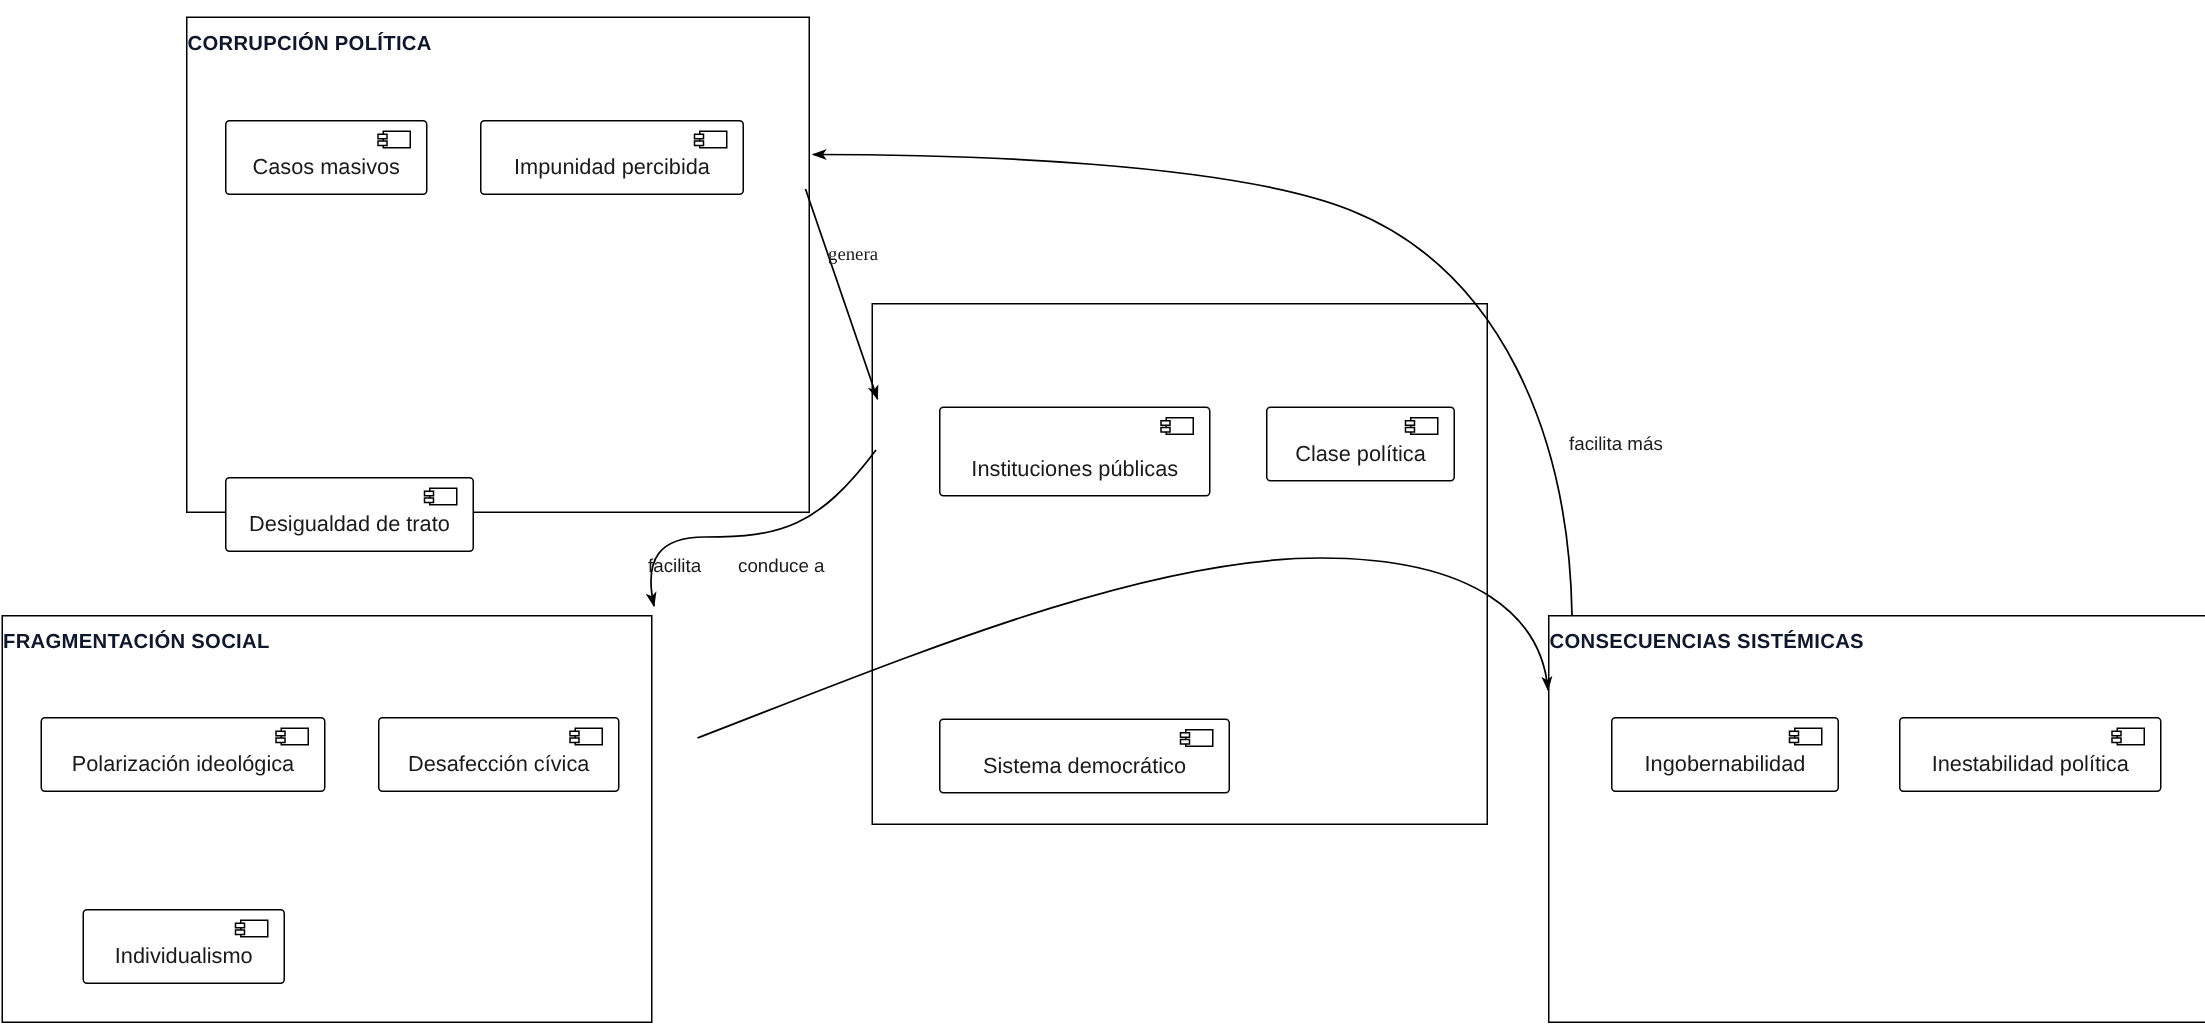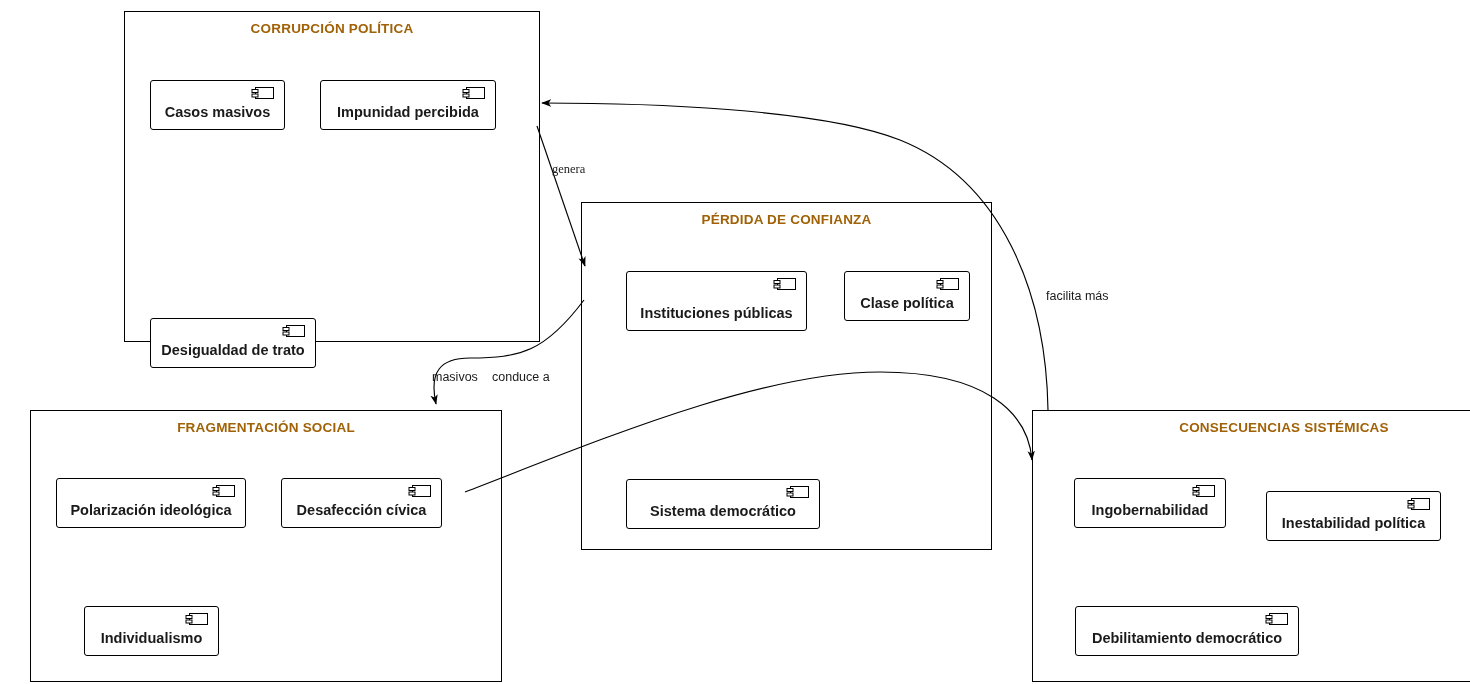--- a/index.html
+++ b/index.html
@@ -30,33 +30,31 @@
     position: absolute;
     box-sizing: border-box;
     border: 1.3px solid #000000;
     background: transparent;
   }
   .package-title {
     position: absolute;
     left: 0;
     right: 0;
     top: 9px;
-    text-align: center;
     font-size: 13.5px;
     font-weight: bold;
     letter-spacing: 0.2px;
-    color: #a16207;
+    color: #0f172a;
   }
   .component {
     position: absolute;
     box-sizing: border-box;
     border: 1.2px solid #000000;
     border-radius: 3px;
     background: #ffffff;
-    font-weight: bold;
   }
   .component-label {
     position: absolute;
     left: 0;
     right: 0;
     bottom: 9px;
     text-align: center;
     font-size: 14.5px;
     color: #1a1a1a;
     white-space: nowrap;
@@ -117,21 +115,20 @@
         <div class="component" style="left: 25px; top: 259px; width: 166px; height: 50px; margin-top: 47px;">
           <svg class="component-icon" viewBox="0 0 24 14">
             <rect x="4.5" y="1.5" width="18" height="11" fill="#ffffff" stroke="#000000" stroke-width="1"></rect>
             <rect x="1" y="3.5" width="6" height="3" fill="#ffffff" stroke="#000000" stroke-width="1"></rect>
             <rect x="1" y="8" width="6" height="3" fill="#ffffff" stroke="#000000" stroke-width="1"></rect>
           </svg>
           <div class="component-label">Desigualdad de trato</div>
         </div>
       </div>
       <div class="package" style="left: 581px; top: 202px; width: 411px; height: 348px;">
-        <div class="package-title">PÉRDIDA DE CONFIANZA</div>
         <div class="component" style="left: 44px; top: 68px; width: 181px; height: 60px;">
           <svg class="component-icon" viewBox="0 0 24 14">
             <rect x="4.5" y="1.5" width="18" height="11" fill="#ffffff" stroke="#000000" stroke-width="1"></rect>
             <rect x="1" y="3.5" width="6" height="3" fill="#ffffff" stroke="#000000" stroke-width="1"></rect>
             <rect x="1" y="8" width="6" height="3" fill="#ffffff" stroke="#000000" stroke-width="1"></rect>
           </svg>
           <div class="component-label">Instituciones públicas</div>
         </div>
         <div class="component" style="left: 262px; top: 68px; width: 126px; height: 50px;">
           <svg class="component-icon" viewBox="0 0 24 14">
@@ -143,21 +140,21 @@
         </div>
         <div class="component" style="left: 44px; top: 276px; width: 194px; height: 50px;">
           <svg class="component-icon" viewBox="0 0 24 14">
             <rect x="4.5" y="1.5" width="18" height="11" fill="#ffffff" stroke="#000000" stroke-width="1"></rect>
             <rect x="1" y="3.5" width="6" height="3" fill="#ffffff" stroke="#000000" stroke-width="1"></rect>
             <rect x="1" y="8" width="6" height="3" fill="#ffffff" stroke="#000000" stroke-width="1"></rect>
           </svg>
           <div class="component-label">Sistema democrático</div>
         </div>
       </div>
-      <div class="package" style="left: 30px; top: 410px; width: 472px; height: 272px;">
+      <div class="package" style="left: 1px; top: 410px; width: 434px; height: 272px;">
         <div class="package-title">FRAGMENTACIÓN SOCIAL</div>
         <div class="component" style="left: 25px; top: 67px; width: 190px; height: 50px;">
           <svg class="component-icon" viewBox="0 0 24 14">
             <rect x="4.5" y="1.5" width="18" height="11" fill="#ffffff" stroke="#000000" stroke-width="1"></rect>
             <rect x="1" y="3.5" width="6" height="3" fill="#ffffff" stroke="#000000" stroke-width="1"></rect>
             <rect x="1" y="8" width="6" height="3" fill="#ffffff" stroke="#000000" stroke-width="1"></rect>
           </svg>
           <div class="component-label">Polarización ideológica</div>
         </div>
         <div class="component" style="left: 250px; top: 67px; width: 161px; height: 50px;">
@@ -180,39 +177,31 @@
       <div class="package" style="left: 1032px; top: 410px; width: 504px; height: 272px; padding-left: 39px;">
         <div class="package-title">CONSECUENCIAS SISTÉMICAS</div>
         <div class="component" style="left: 41px; top: 67px; width: 152px; height: 50px;">
           <svg class="component-icon" viewBox="0 0 24 14">
             <rect x="4.5" y="1.5" width="18" height="11" fill="#ffffff" stroke="#000000" stroke-width="1"></rect>
             <rect x="1" y="3.5" width="6" height="3" fill="#ffffff" stroke="#000000" stroke-width="1"></rect>
             <rect x="1" y="8" width="6" height="3" fill="#ffffff" stroke="#000000" stroke-width="1"></rect>
           </svg>
           <div class="component-label">Ingobernabilidad</div>
         </div>
-        <div class="component" style="left: 233px; top: 80px; width: 175px; height: 50px;">
+        <div class="component" style="left: 233px; top: 67px; width: 175px; height: 50px;">
           <svg class="component-icon" viewBox="0 0 24 14">
             <rect x="4.5" y="1.5" width="18" height="11" fill="#ffffff" stroke="#000000" stroke-width="1"></rect>
             <rect x="1" y="3.5" width="6" height="3" fill="#ffffff" stroke="#000000" stroke-width="1"></rect>
             <rect x="1" y="8" width="6" height="3" fill="#ffffff" stroke="#000000" stroke-width="1"></rect>
           </svg>
           <div class="component-label">Inestabilidad política</div>
-        </div>
-        <div class="component" style="left: 42px; top: 195px; width: 224px; height: 50px;">
-          <svg class="component-icon" viewBox="0 0 24 14">
-            <rect x="4.5" y="1.5" width="18" height="11" fill="#ffffff" stroke="#000000" stroke-width="1"></rect>
-            <rect x="1" y="3.5" width="6" height="3" fill="#ffffff" stroke="#000000" stroke-width="1"></rect>
-            <rect x="1" y="8" width="6" height="3" fill="#ffffff" stroke="#000000" stroke-width="1"></rect>
-          </svg>
-          <div class="component-label">Debilitamiento democrático</div>
         </div>
       </div>
     </div>
 
   <div id="edge-labels-root">
       <div class="edge-label" style="left: 552px; top: 162px; font-family: Liberation Serif, serif;">genera</div>
-      <div class="edge-label" style="left: 432px; top: 370px;">masivos</div>
+      <div class="edge-label" style="left: 432px; top: 370px;">facilita</div>
       <div class="edge-label" style="left: 492px; top: 370px;">conduce a</div>
       <div class="edge-label" style="left: 1046px; top: 289px;">facilita más</div>
     </div>
 
 </div>
 
 </body></html>

